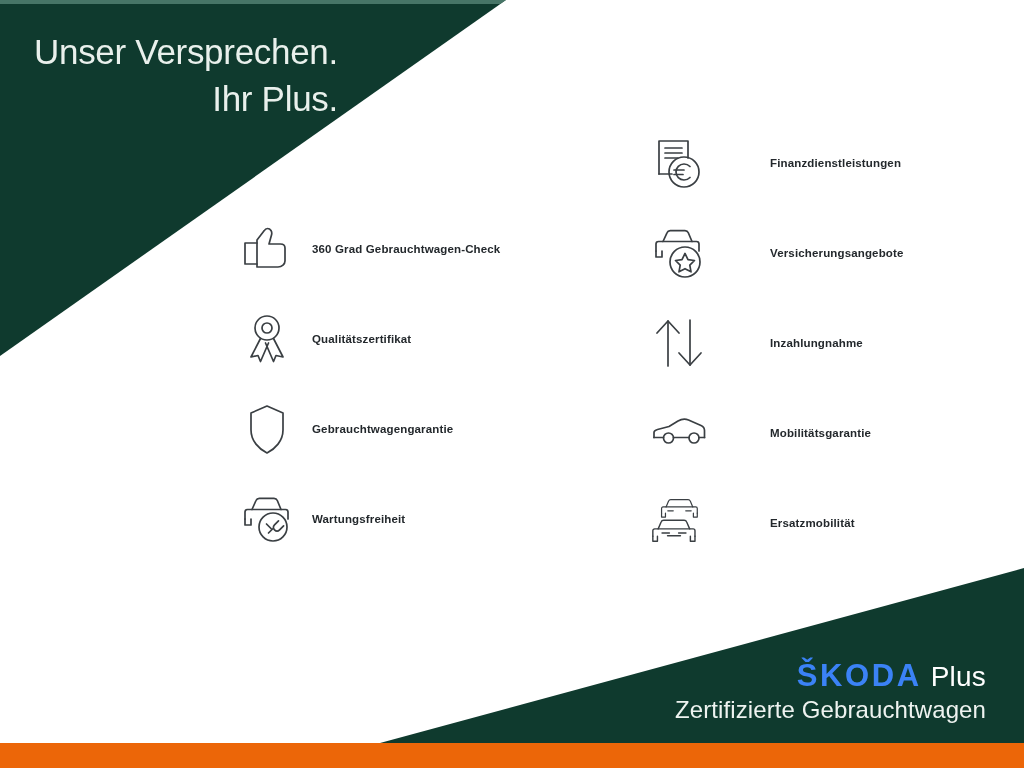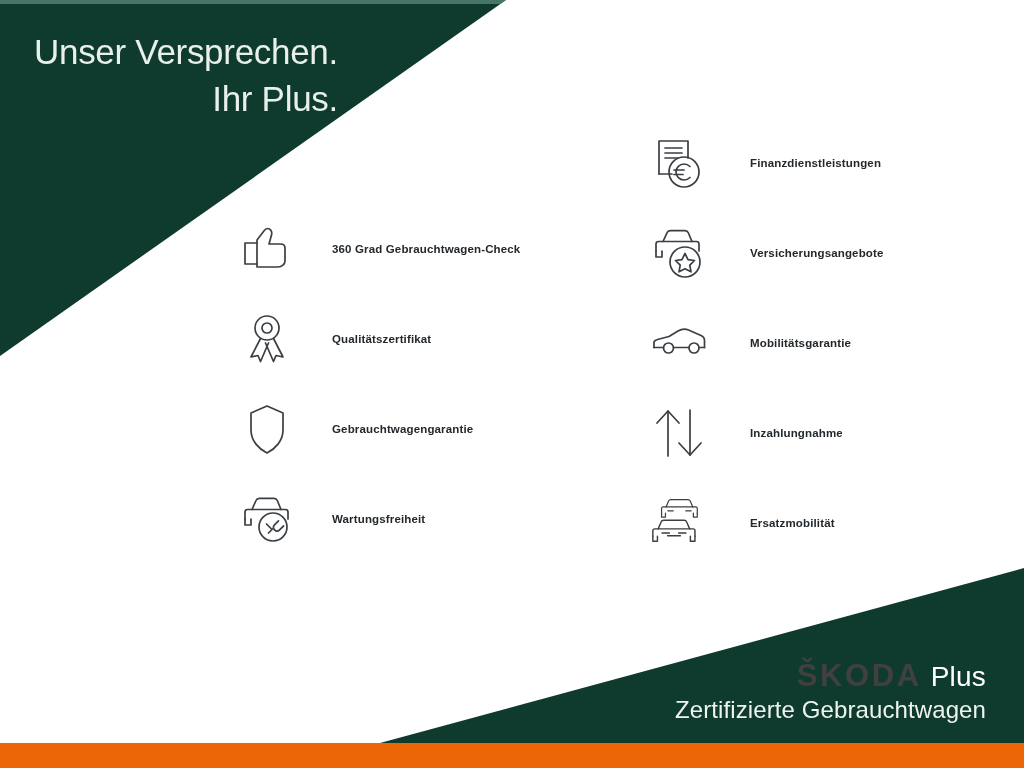--- a/index.html
+++ b/index.html
@@ -69,45 +69,45 @@
     display: flex;
     align-items: center;
     justify-content: center;
   }
   .feature-icon svg {
     display: block;
     width: 58px;
     height: 58px;
   }
   .feature-label {
-    margin-left: 34px;
+    margin-left: 14px;
     font-size: 11.5px;
     font-weight: bold;
     color: #23282c;
     letter-spacing: 0.15px;
     white-space: nowrap;
   }
-  #col-right .feature-label { margin-left: 40px; text-align: right; }
+  #col-right .feature-label { margin-left: 60px; text-align: right; }
 
   
   #brand {
     position: absolute;
     right: 38px;
     bottom: 46px;
     text-align: right;
     z-index: 7;
   }
   #brand-top {
     display: flex;
     align-items: baseline;
     justify-content: flex-end;
     gap: 9px;
   }
   #brand-skoda {
-    color: #404040;
+    color: #3b82f6;
     font-size: 31px;
     font-weight: bold;
     letter-spacing: 2.6px;
     line-height: 1;
   }
   #brand-plus {
     color: #ffffff;
     font-size: 28px;
     font-weight: 400;
     letter-spacing: 0.2px;
@@ -220,40 +220,40 @@
           <path d="M35 29.5 L38 35.6 L44.5 36.5 L39.8 41.2 L41 47.8 L35 44.7 L29 47.8
                    L30.2 41.2 L25.5 36.5 L32 35.6 Z"></path>
         </svg>
       </span>
       <span class="feature-label">Versicherungsangebote</span>
     </div>
 
     <div class="feature-row">
       <span class="feature-icon">
         <svg viewBox="0 0 58 58" fill="none" stroke="#3A3F43" stroke-width="1.7" stroke-linecap="round" stroke-linejoin="round">
+          <path d="M18 52 L18 7"></path>
+          <path d="M7 19 L18 7 L29 19"></path>
+          <path d="M40 6 L40 51"></path>
+          <path d="M29 39 L40 51 L51 39"></path>
+        </svg>
+      </span>
+      <span class="feature-label">Inzahlungnahme</span>
+    </div>
+
+    <div class="feature-row">
+      <span class="feature-icon">
+        <svg viewBox="0 0 58 58" fill="none" stroke="#3A3F43" stroke-width="1.7" stroke-linecap="round" stroke-linejoin="round">
           <path d="M4 33.5 L4 28.5 C4 27 5.5 26 7.5 25.5 L19 22.5 L28 17 C31.5 15 35 14.6 38.5 16
                    L51 21.5 C53.5 22.6 54.5 24 54.5 26.5 L54.5 33.5"></path>
           <path d="M4 33.5 L13.5 33.5 M23.5 33.5 L39 33.5 M49 33.5 L54.5 33.5"></path>
           <circle cx="18.5" cy="34" r="5"></circle>
           <circle cx="44" cy="34" r="5"></circle>
         </svg>
       </span>
       <span class="feature-label">Mobilitätsgarantie</span>
-    </div>
-
-    <div class="feature-row">
-      <span class="feature-icon">
-        <svg viewBox="0 0 58 58" fill="none" stroke="#3A3F43" stroke-width="1.7" stroke-linecap="round" stroke-linejoin="round">
-          <path d="M18 52 L18 7"></path>
-          <path d="M7 19 L18 7 L29 19"></path>
-          <path d="M40 6 L40 51"></path>
-          <path d="M29 39 L40 51 L51 39"></path>
-        </svg>
-      </span>
-      <span class="feature-label">Inzahlungnahme</span>
     </div>
 
     <div class="feature-row">
       <span class="feature-icon">
         <svg viewBox="0 0 58 58" fill="none" stroke="#3A3F43" stroke-width="1.55" stroke-linecap="round" stroke-linejoin="round">
           <g transform="translate(10,2) scale(0.78)">
             <path d="M2 22 L2 16 C2 14.8 2.8 14 4 14 L7.8 14 L11 6.5 C11.5 5.2 12.6 4.6 13.8 4.6
                      L36 4.6 C37.2 4.6 38.3 5.2 38.8 6.5 L42 14 L45.8 14 C47 14 47.8 14.8 47.8 16 L47.8 22"></path>
             <path d="M7.8 14 L42 14"></path>
             <path d="M2 22 L2 27 L7 27 L7 22 M42.8 22 L42.8 27 L47.8 27 L47.8 22"></path>

